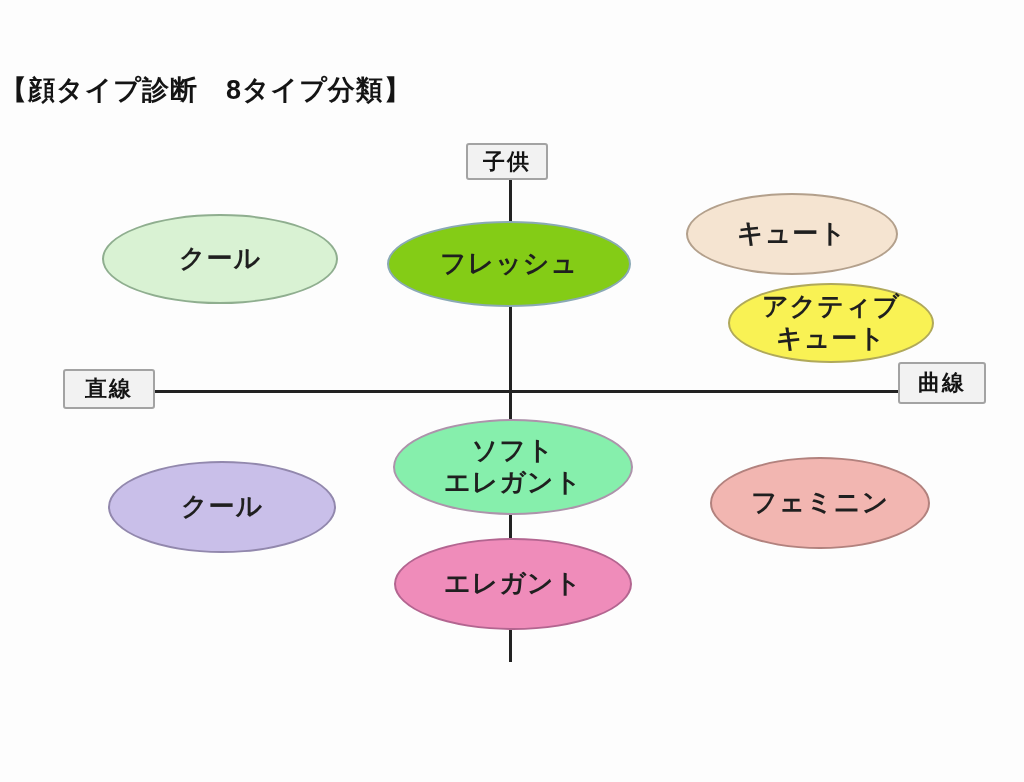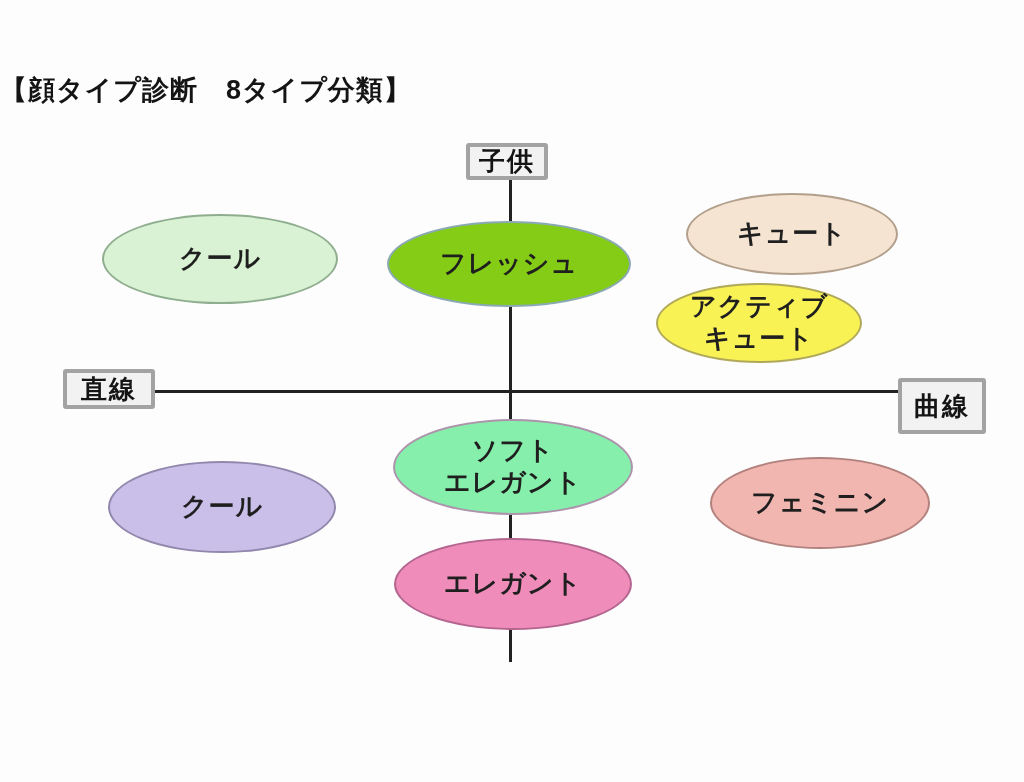--- a/index.html
+++ b/index.html
@@ -28,52 +28,52 @@
     display:flex;flex-direction:column;
     align-items:center;justify-content:center;
     box-sizing:border-box;
     font-size:26px;font-weight:600;color:#1f1f1f;
     line-height:1.22;letter-spacing:1px;
     text-align:center;
   }
   .axis-box{
     position:absolute;
     background:#f2f2f2;
-    border:4px solid #a3a3a3;
+    border:2px solid #a3a3a3;
     border-radius:3px;
     box-sizing:border-box;
     display:flex;align-items:center;justify-content:center;
-    font-size:26px;font-weight:700;color:#141414;
+    font-size:22px;font-weight:700;color:#141414;
     letter-spacing:2px;
   }
   .axis-box.top{left:466px;top:143px;width:82px;height:37px;}
   .axis-box.bottom{left:469px;top:659px;width:88px;height:42px;}
   .axis-box.left{left:63px;top:369px;width:92px;height:40px;}
-  .axis-box.right{left:898px;top:362px;width:88px;height:56px;margin-top:16px;}
+  .axis-box.right{left:898px;top:362px;width:88px;height:42px;}
 </style>
 </head>
 <body>
 
 <div class="canvas">
   <div class="title">【顔タイプ診断　8タイプ分類】</div>
 
   <div class="axis-line v"></div>
   <div class="axis-line h"></div>
 
   <div id="nodes-layer">
       <div class="ellipse" style="left: 102px; top: 214px; width: 236px; height: 90px; background: rgb(217, 242, 211); border-color: rgb(143, 174, 143);">
         <div>クール</div>
       </div>
       <div class="ellipse" style="left: 387px; top: 221px; width: 244px; height: 86px; background: #84cc16; border-color: rgb(138, 169, 181);">
         <div>フレッシュ</div>
       </div>
       <div class="ellipse" style="left: 686px; top: 193px; width: 212px; height: 82px; background: rgb(245, 228, 209); border-color: rgb(179, 160, 140);">
         <div>キュート</div>
       </div>
-      <div class="ellipse" style="left: 656px; top: 283px; width: 206px; height: 80px; background: rgb(249, 242, 84); border-color: rgb(176, 169, 90);">
+      <div class="ellipse" style="left: 728px; top: 283px; width: 206px; height: 80px; background: rgb(249, 242, 84); border-color: rgb(176, 169, 90);">
         <div>アクティブ</div>
         <div>キュート</div>
       </div>
       <div class="ellipse" style="left: 108px; top: 461px; width: 228px; height: 92px; background: rgb(201, 191, 233); border-color: rgb(146, 136, 173);">
         <div>クール</div>
       </div>
       <div class="ellipse" style="left: 393px; top: 419px; width: 240px; height: 96px; background: #86efac; border-color: rgb(173, 147, 171);">
         <div>ソフト</div>
         <div>エレガント</div>
       </div>

